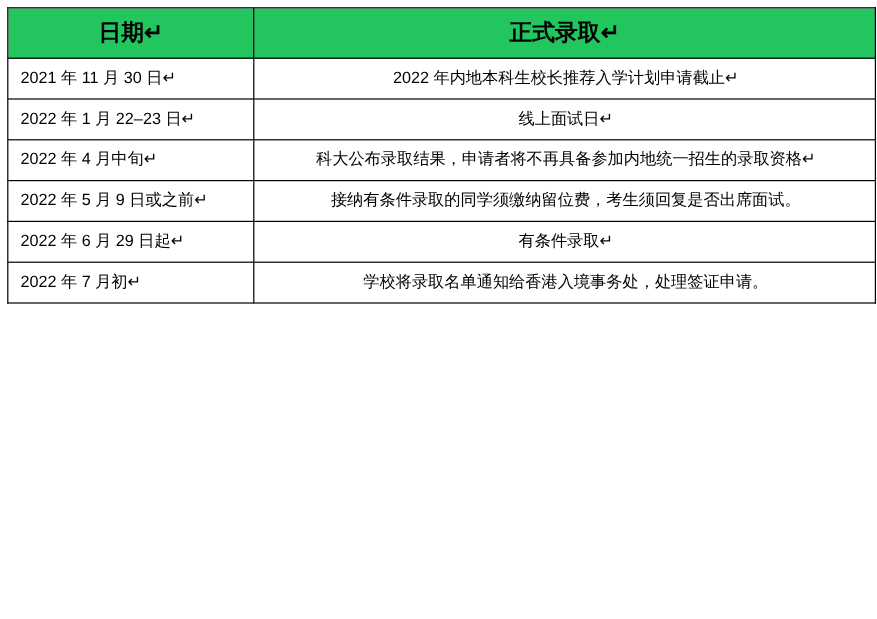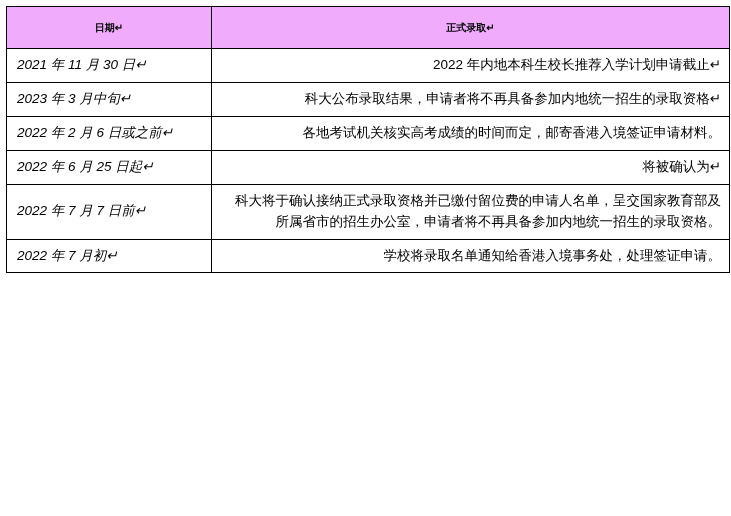--- a/index.html
+++ b/index.html
@@ -33,34 +33,33 @@
   table.schedule th,
   table.schedule td {
     border: 1px solid #000000;
     vertical-align: middle;
     font-size: 13.5px;
     line-height: 1.55;
     padding: 6px 8px 6px 10px;
     box-sizing: border-box;
   }
   table.schedule thead th {
-    background: #f0abfc;
+    background: #22c55e;
     text-align: center;
     font-weight: bold;
-    font-size: 10px;
+    font-size: 19px;
     height: 42px;
     padding: 4px 6px;
   }
   td.date-cell {
     text-align: left;
     white-space: normal;
-    font-style: italic;
   }
   td.item-cell {
-    text-align: right;
+    text-align: center;
   }
   .row-tall td { line-height: 1.62; }
 </style>
 </head>
 <body>
 
 <div class="page">
   <table class="schedule">
     <colgroup>
       <col class="c-date">
@@ -71,34 +70,34 @@
         <th>日期↵</th>
         <th>正式录取↵</th>
       </tr>
     </thead>
     <tbody>
       <tr>
         <td class="date-cell">2021 年 11 月 30 日↵</td>
         <td class="item-cell">2022 年内地本科生校长推荐入学计划申请截止↵</td>
       </tr>
       <tr>
-        <td class="date-cell">2023 年 3 月中旬↵</td>
+        <td class="date-cell">2022 年 1 月 22–23 日↵</td>
+        <td class="item-cell">线上面试日↵</td>
+      </tr>
+      <tr>
+        <td class="date-cell">2022 年 4 月中旬↵</td>
         <td class="item-cell">科大公布录取结果，申请者将不再具备参加内地统一招生的录取资格↵</td>
       </tr>
       <tr>
-        <td class="date-cell">2022 年 2 月 6 日或之前↵</td>
-        <td class="item-cell">各地考试机关核实高考成绩的时间而定，邮寄香港入境签证申请材料。</td>
+        <td class="date-cell">2022 年 5 月 9 日或之前↵</td>
+        <td class="item-cell">接纳有条件录取的同学须缴纳留位费，考生须回复是否出席面试。</td>
       </tr>
       <tr>
-        <td class="date-cell">2022 年 6 月 25 日起↵</td>
-        <td class="item-cell">将被确认为↵</td>
-      </tr>
-      <tr class="row-tall">
-        <td class="date-cell">2022 年 7 月 7 日前↵</td>
-        <td class="item-cell">科大将于确认接纳正式录取资格并已缴付留位费的申请人名单，呈交国家教育部及所属省市的招生办公室，申请者将不再具备参加内地统一招生的录取资格。</td>
+        <td class="date-cell">2022 年 6 月 29 日起↵</td>
+        <td class="item-cell">有条件录取↵</td>
       </tr>
       <tr>
         <td class="date-cell">2022 年 7 月初↵</td>
         <td class="item-cell">学校将录取名单通知给香港入境事务处，处理签证申请。</td>
       </tr>
     </tbody>
   </table>
 </div>
 
 </body></html>

